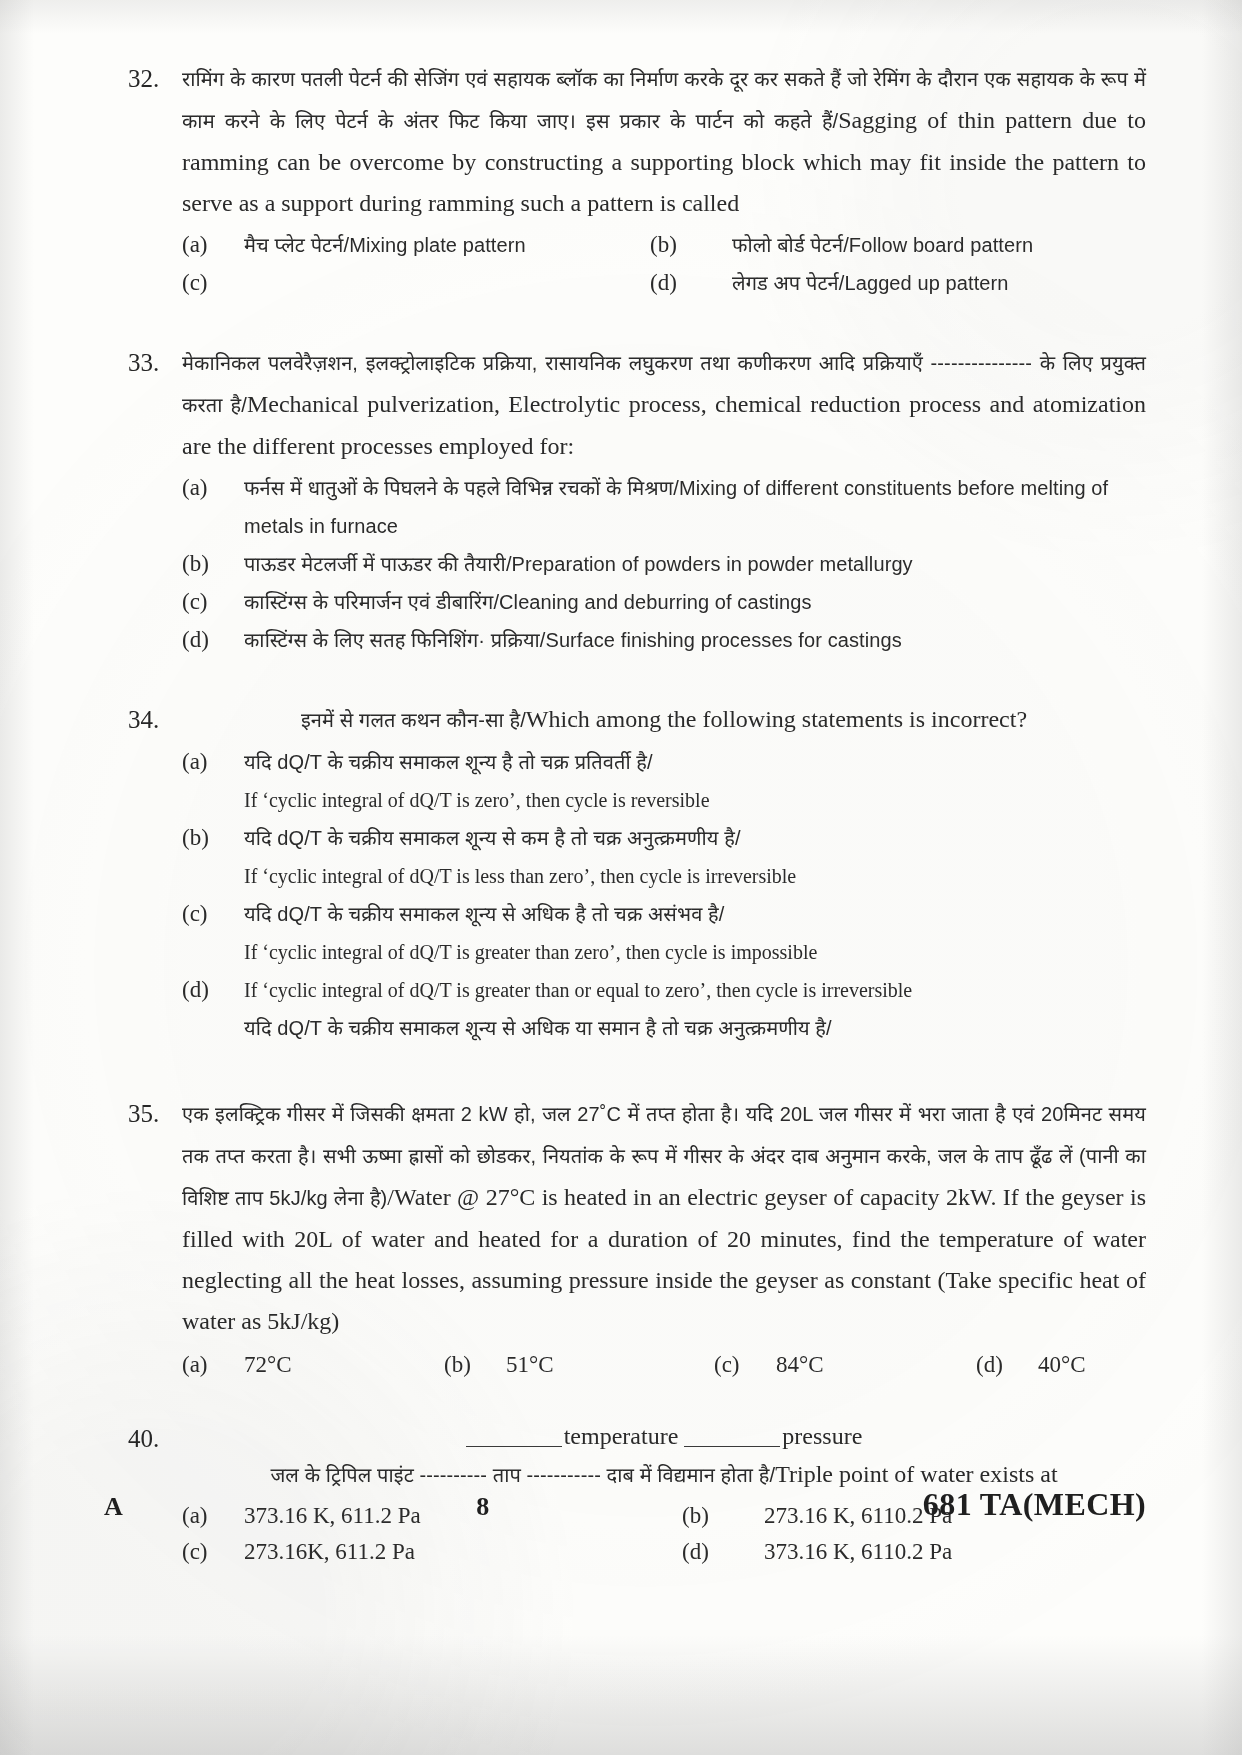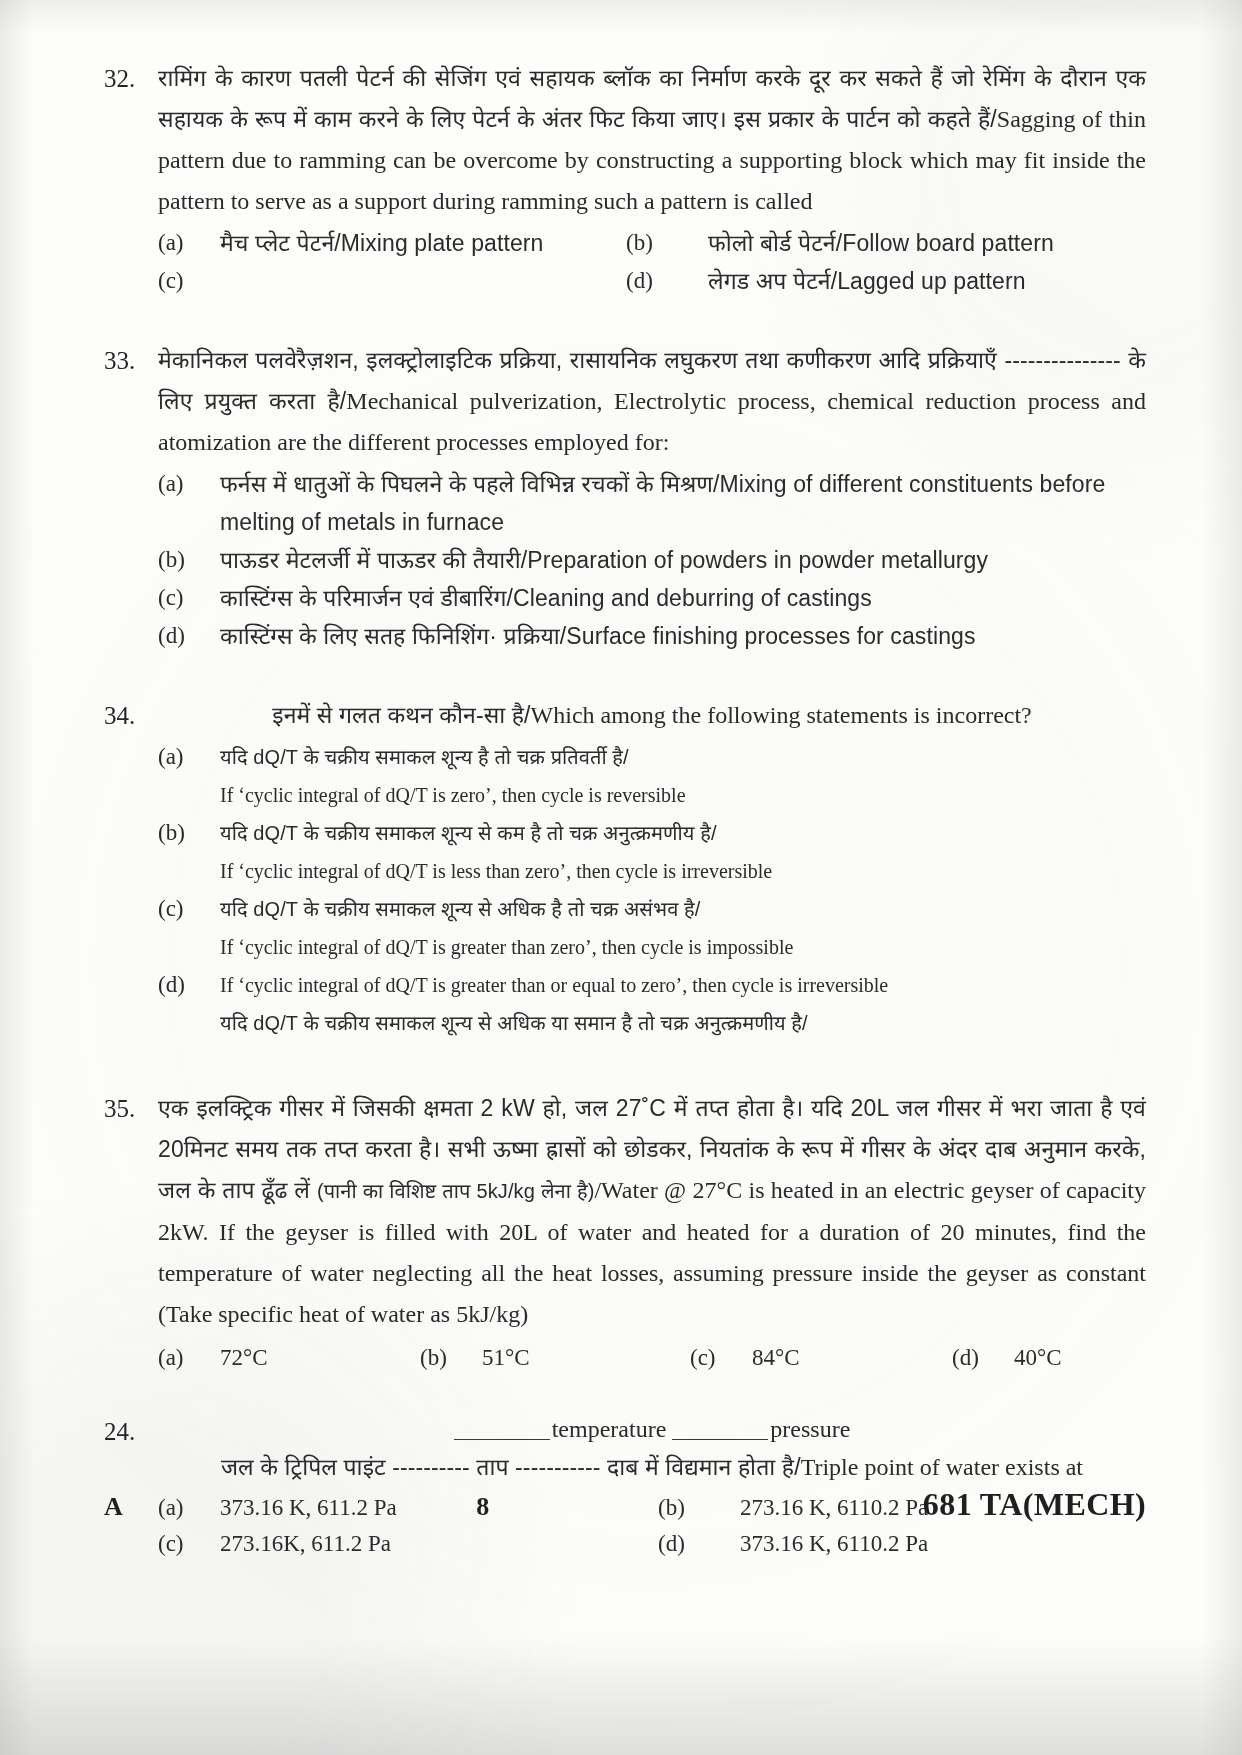--- a/index.html
+++ b/index.html
@@ -40,20 +40,21 @@
     position: absolute;
     left: 0; top: 0; right: 0; bottom: 0;
     padding: 58px 96px 0 104px;
     box-sizing: border-box;
   }
 
   .question {
     display: flex;
     align-items: flex-start;
     margin-bottom: 0;
+    margin-left: 24px;
   }
   .q-num {
     width: 54px;
     flex: 0 0 54px;
     font-size: 25px;
     line-height: 41px;
     color: #262626;
   }
   .q-body {
     flex: 1 1 auto;
@@ -62,21 +63,21 @@
   .stem {
     font-size: 24px;
     line-height: 41px;
     text-align: justify;
     text-justify: inter-word;
     color: #2a2a2a;
   }
   .stem.nojust { text-align: center; }
   .dev {
     font-family: "Liberation Sans", "DejaVu Sans", sans-serif;
-    font-size: 23px;
+    font-size: 20px;
     letter-spacing: 0.1px;
   }
   .opts {
     margin-top: 2px;
   }
   .opt-row {
     display: flex;
     align-items: flex-start;
   }
   .opt {
@@ -282,21 +283,21 @@
               <span class="eng">40°C</span>
             </div>
           </div>
         </div>
       </div>
     </div>
 
     <div class="gap-q-sm"></div>
 
     <div class="question">
-      <div class="q-num">24.</div>
+      <div class="q-num">40.</div>
       <div class="q-body">
         <div class="stem nojust" style="line-height:36px;">
           <span class="blank-line"></span><span class="eng">temperature</span>
           <span class="blank-line"></span><span class="eng">pressure</span>
         </div>
         <div class="stem nojust">
           <span class="dev">जल के ट्रिपिल पाइंट ---------- ताप ----------- दाब में विद्यमान होता है/</span><span class="eng">Triple point of water exists at</span>
         </div>
         <div class="opts" style="margin-top:2px;">
           <div class="opt-grid2">

